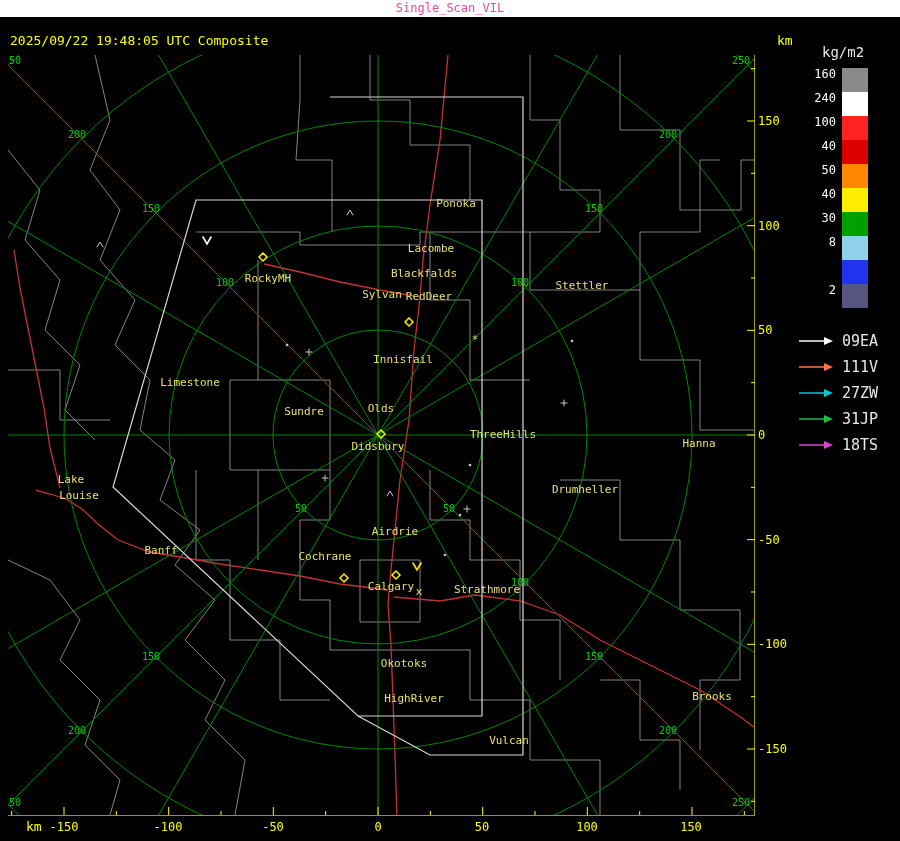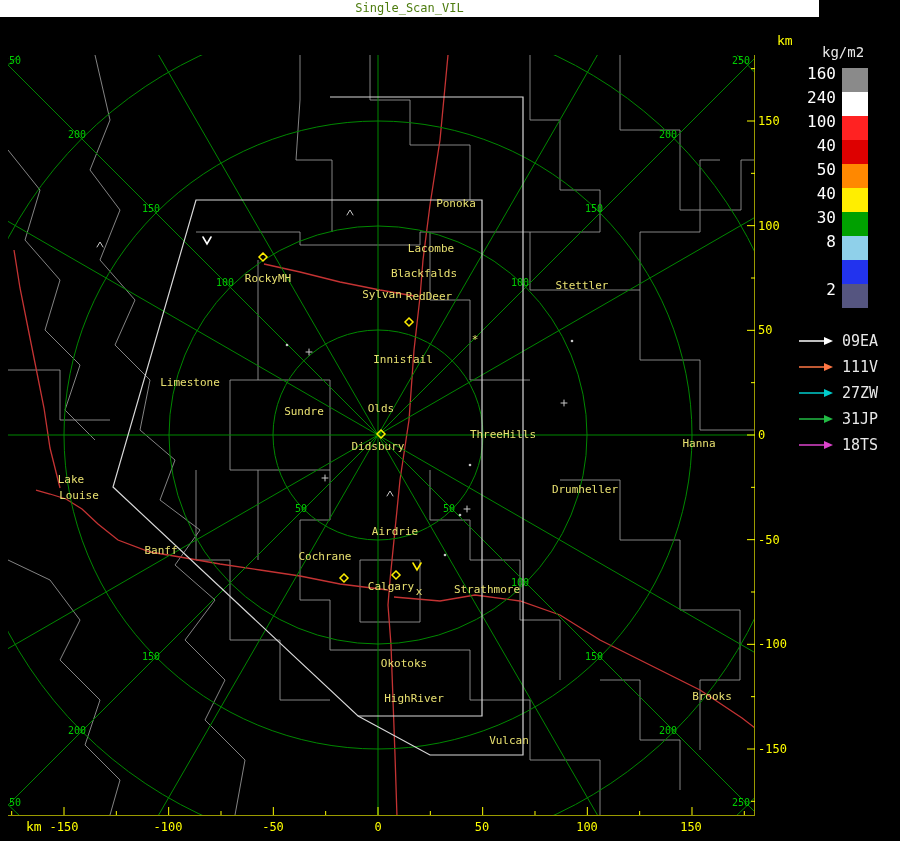--- a/index.html
+++ b/index.html
@@ -1,40 +1,40 @@
 <!DOCTYPE html>
 <html><head>
 <meta charset="utf-8">
 <style>
   html,body{margin:0;padding:0;background:#000;}
   .screen{position:relative;width:900px;height:841px;background:#000;overflow:hidden;
           font-family:"DejaVu Sans Mono",monospace;}
-  .titlebar{position:absolute;left:0;top:0;width:819px;height:17px;background:#ffffff;
-            color:#4d7c0f;font-size:12px;line-height:17px;text-align:center;}
+  .titlebar{position:absolute;left:0;top:0;width:900px;height:17px;background:#ffffff;
+            color:#ec4899;font-size:12px;line-height:17px;text-align:center;}
   .hdr-text{position:absolute;font-size:13px;color:#ffff00;white-space:pre;}
   #timestamp{left:10px;top:33px;}
   #km-top{left:777px;top:33px;}
   #km-bottom{left:26px;top:819px;}
   #map-svg{position:absolute;left:0;top:0;}
   
   .county{fill:none;stroke:#9a9a9a;stroke-width:1;opacity:.85;}
   .road{fill:none;stroke:#c43333;stroke-width:1.3;}
   .grid{fill:none;stroke:#008800;stroke-width:1;}
   .scan{fill:none;stroke:#d8d8d8;stroke-width:1.2;}
   .city{fill:#e8e070;font:11px "DejaVu Sans Mono",monospace;}
   .rlabel{fill:#00cc00;font:10px "DejaVu Sans Mono",monospace;}
   .axisline{stroke:#9a9a00;stroke-width:1;}
   .tick{stroke:#ffff00;stroke-width:1;}
   .axlabel{fill:#ffff00;font:12px "DejaVu Sans Mono",monospace;}
   .marker{fill:none;stroke-linecap:round;}
   
   .side-panel{position:absolute;left:780px;top:44px;width:118px;color:#eee;}
   .cb-unit{margin-left:42px;font-size:14px;color:#e8e8e8;margin-bottom:8px;}
   .cb-row{display:flex;align-items:flex-start;height:24px;}
-  .cb-label{width:56px;text-align:right;padding-right:6px;font-size:16px;line-height:12px;color:#fff;}
+  .cb-label{width:56px;text-align:right;padding-right:6px;font-size:12px;line-height:12px;color:#fff;}
   .cb-swatch{width:26px;height:24px;}
   .storm-legend{margin-top:20px;margin-left:18px;}
   .legend-row{display:flex;align-items:center;height:26px;}
   .legend-label{margin-left:8px;font-size:15px;color:#e8e8e8;}
 </style>
 </head>
 <body>
 
 <div class="screen">
 
@@ -204,20 +204,21 @@
       <text x="758" y="439" class="axlabel" text-anchor="start">0</text>
       <text x="758" y="544" class="axlabel" text-anchor="start">-50</text>
       <text x="758" y="648" class="axlabel" text-anchor="start">-100</text>
       <text x="758" y="753" class="axlabel" text-anchor="start">-150</text>
     </svg>
 
   <div class="titlebar">
     <span>Single_Scan_VIL</span>
   </div>
 
+  <span class="hdr-text" id="timestamp">2025/09/22 19:48:05 UTC Composite</span>
   <span class="hdr-text" id="km-top">km</span>
   <span class="hdr-text" id="km-bottom">km</span>
 
   <div class="side-panel">
     <div class="cb-unit">kg/m2</div>
     <div id="cb-rows">
         <div class="cb-row">
           <div class="cb-label">160</div>
           <div class="cb-swatch" style="background: rgb(138, 138, 138);"></div>
         </div>

